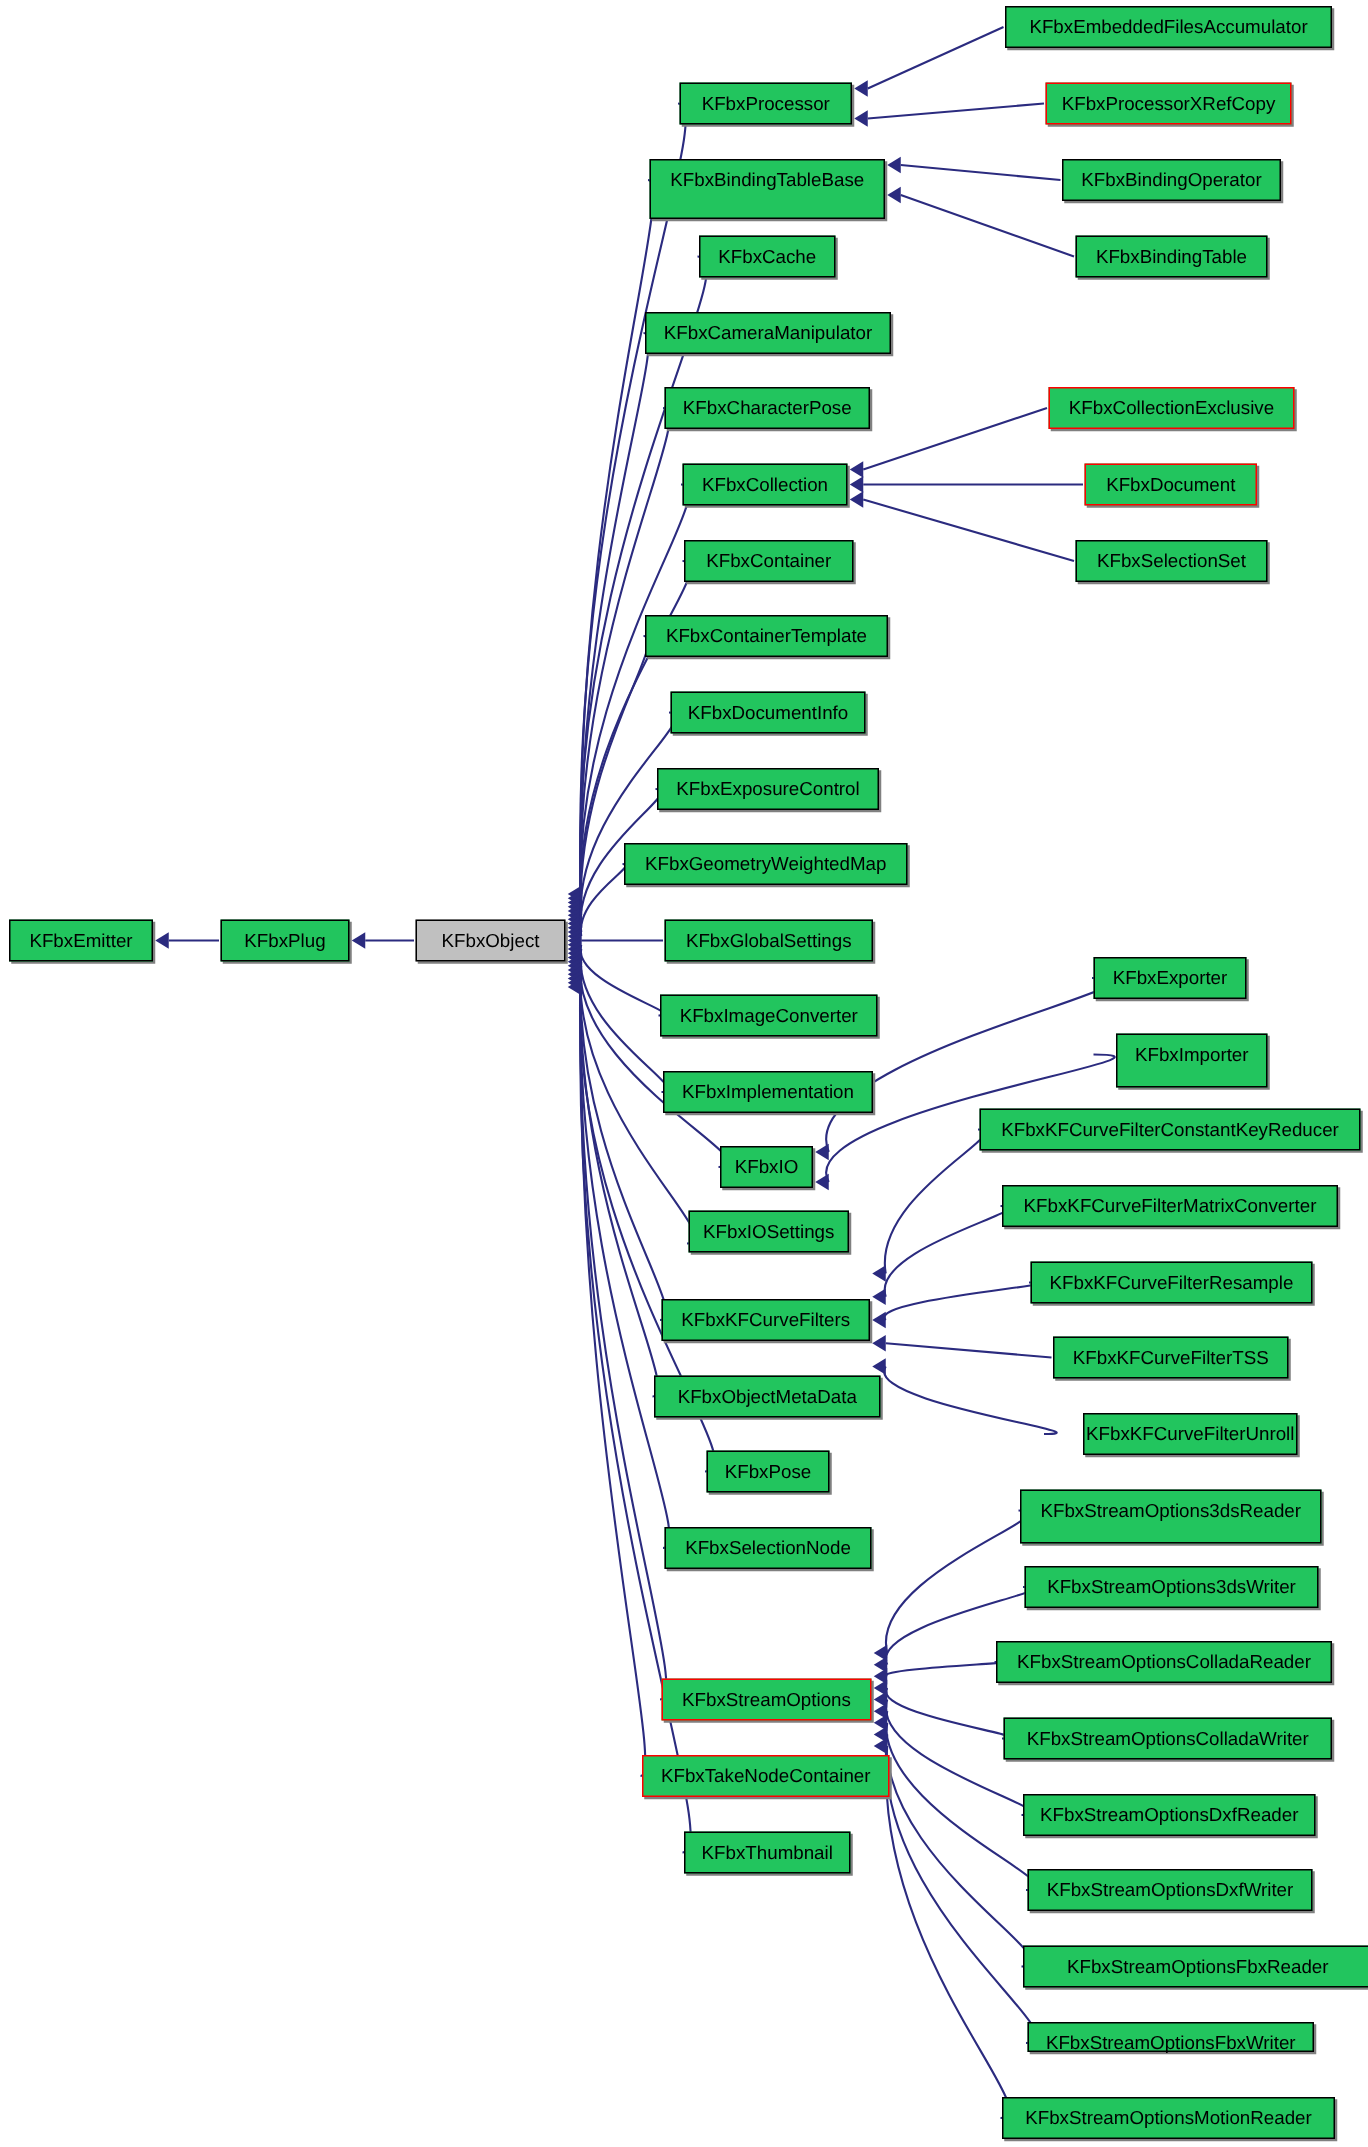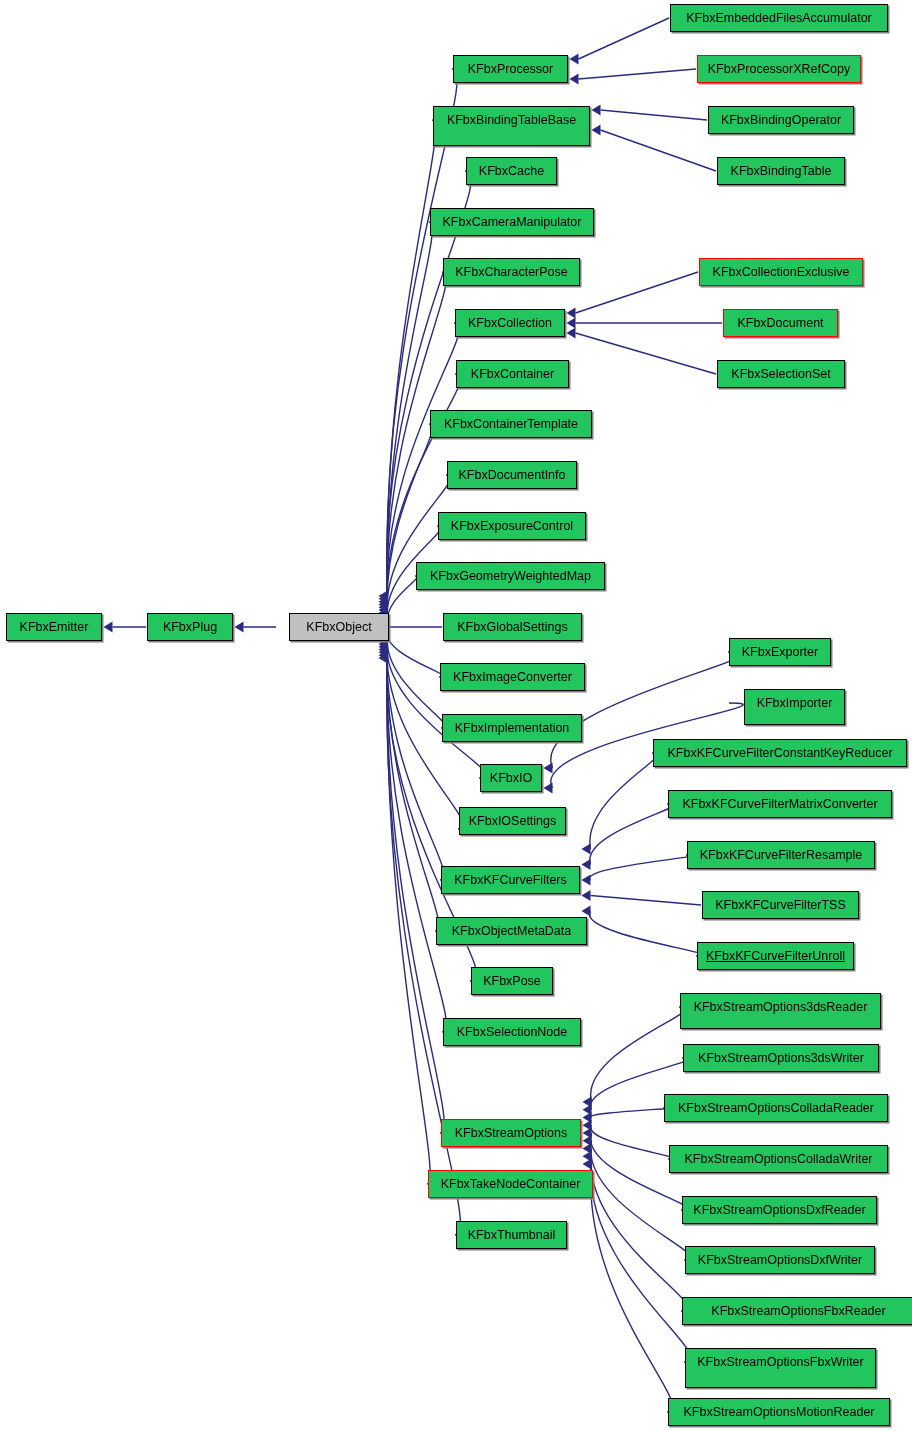--- a/index.html
+++ b/index.html
@@ -220,21 +220,21 @@
         <polygon points="582.5,1156.25 591.5,1150.75 591.5,1161.75" fill="#2b2b7f"></polygon>
       </g>
       <g>
         <path d="M 667 1412 C 700.975 1412, 580.175 1300.4, 591.5 1164" stroke="#2b2b7f" stroke-width="1.4" fill="none"></path>
         <polygon points="582.5,1164 591.5,1158.5 591.5,1169.5" fill="#2b2b7f"></polygon>
       </g>
     </svg>
   <div id="nodes">
       <div class="node" style="left: 6px; top: 613px; width: 96px; height: 28px;">KFbxEmitter</div>
       <div class="node" style="left: 147px; top: 613px; width: 86px; height: 28px;">KFbxPlug</div>
-      <div class="node root" style="left: 289px; top: 613px; width: 100px; height: 28px;">KFbxObject</div>
+      <div class="node root" style="left: 277px; top: 613px; width: 100px; height: 28px;">KFbxObject</div>
       <div class="node" style="left: 453px; top: 55px; width: 115px; height: 28px;">KFbxProcessor</div>
       <div class="node" style="left: 670px; top: 4px; width: 218px; height: 28px;">KFbxEmbeddedFilesAccumulator</div>
       <div class="node red" style="left: 697px; top: 55px; width: 164px; height: 28px;">KFbxProcessorXRefCopy</div>
       <div class="node" style="left: 433px; top: 106px; width: 157px; height: 40px;">KFbxBindingTableBase</div>
       <div class="node" style="left: 708px; top: 106px; width: 146px; height: 28px;">KFbxBindingOperator</div>
       <div class="node" style="left: 717px; top: 157px; width: 128px; height: 28px;">KFbxBindingTable</div>
       <div class="node" style="left: 466px; top: 157px; width: 91px; height: 28px;">KFbxCache</div>
       <div class="node" style="left: 430px; top: 208px; width: 164px; height: 28px;">KFbxCameraManipulator</div>
       <div class="node" style="left: 443px; top: 258px; width: 137px; height: 28px;">KFbxCharacterPose</div>
       <div class="node" style="left: 455px; top: 309px; width: 110px; height: 28px;">KFbxCollection</div>
@@ -251,30 +251,30 @@
       <div class="node" style="left: 442px; top: 714px; width: 140px; height: 28px;">KFbxImplementation</div>
       <div class="node" style="left: 480px; top: 764px; width: 62px; height: 28px;">KFbxIO</div>
       <div class="node" style="left: 729px; top: 638px; width: 102px; height: 28px;">KFbxExporter</div>
       <div class="node" style="left: 730px; top: 689px; width: 101px; height: 36px; margin-left: 14px;">KFbxImporter</div>
       <div class="node" style="left: 459px; top: 807px; width: 107px; height: 28px;">KFbxIOSettings</div>
       <div class="node" style="left: 441px; top: 866px; width: 139px; height: 28px;">KFbxKFCurveFilters</div>
       <div class="node" style="left: 653px; top: 739px; width: 254px; height: 28px;">KFbxKFCurveFilterConstantKeyReducer</div>
       <div class="node" style="left: 668px; top: 790px; width: 224px; height: 28px;">KFbxKFCurveFilterMatrixConverter</div>
       <div class="node" style="left: 687px; top: 841px; width: 188px; height: 28px;">KFbxKFCurveFilterResample</div>
       <div class="node" style="left: 702px; top: 891px; width: 157px; height: 28px;">KFbxKFCurveFilterTSS</div>
-      <div class="node" style="left: 697px; top: 942px; width: 157px; height: 28px; text-decoration: underline;">KFbxKFCurveFilterUnroll</div>
+      <div class="node" style="left: 722px; top: 942px; width: 143px; height: 28px;">KFbxKFCurveFilterUnroll</div>
       <div class="node" style="left: 436px; top: 917px; width: 151px; height: 28px;">KFbxObjectMetaData</div>
       <div class="node" style="left: 471px; top: 967px; width: 82px; height: 28px;">KFbxPose</div>
       <div class="node" style="left: 443px; top: 1018px; width: 138px; height: 28px;">KFbxSelectionNode</div>
       <div class="node red" style="left: 441px; top: 1119px; width: 140px; height: 28px;">KFbxStreamOptions</div>
       <div class="node red" style="left: 428px; top: 1170px; width: 165px; height: 28px;">KFbxTakeNodeContainer</div>
       <div class="node" style="left: 456px; top: 1221px; width: 111px; height: 28px;">KFbxThumbnail</div>
       <div class="node" style="left: 680px; top: 993px; width: 201px; height: 36px;">KFbxStreamOptions3dsReader</div>
       <div class="node" style="left: 683px; top: 1044px; width: 196px; height: 28px;">KFbxStreamOptions3dsWriter</div>
       <div class="node" style="left: 664px; top: 1094px; width: 224px; height: 28px;">KFbxStreamOptionsColladaReader</div>
       <div class="node" style="left: 669px; top: 1145px; width: 219px; height: 28px;">KFbxStreamOptionsColladaWriter</div>
       <div class="node" style="left: 682px; top: 1196px; width: 195px; height: 28px;">KFbxStreamOptionsDxfReader</div>
       <div class="node" style="left: 685px; top: 1246px; width: 190px; height: 28px;">KFbxStreamOptionsDxfWriter</div>
       <div class="node" style="left: 682px; top: 1297px; width: 233px; height: 28px;">KFbxStreamOptionsFbxReader</div>
-      <div class="node" style="left: 685px; top: 1348px; width: 191px; height: 40px;">KFbxStreamOptionsFbxWriter</div>
+      <div class="node" style="left: 685px; top: 1348px; width: 191px; height: 20px;">KFbxStreamOptionsFbxWriter</div>
       <div class="node" style="left: 668px; top: 1398px; width: 222px; height: 28px;">KFbxStreamOptionsMotionReader</div>
     </div>
 </div>
 
 </body></html>

